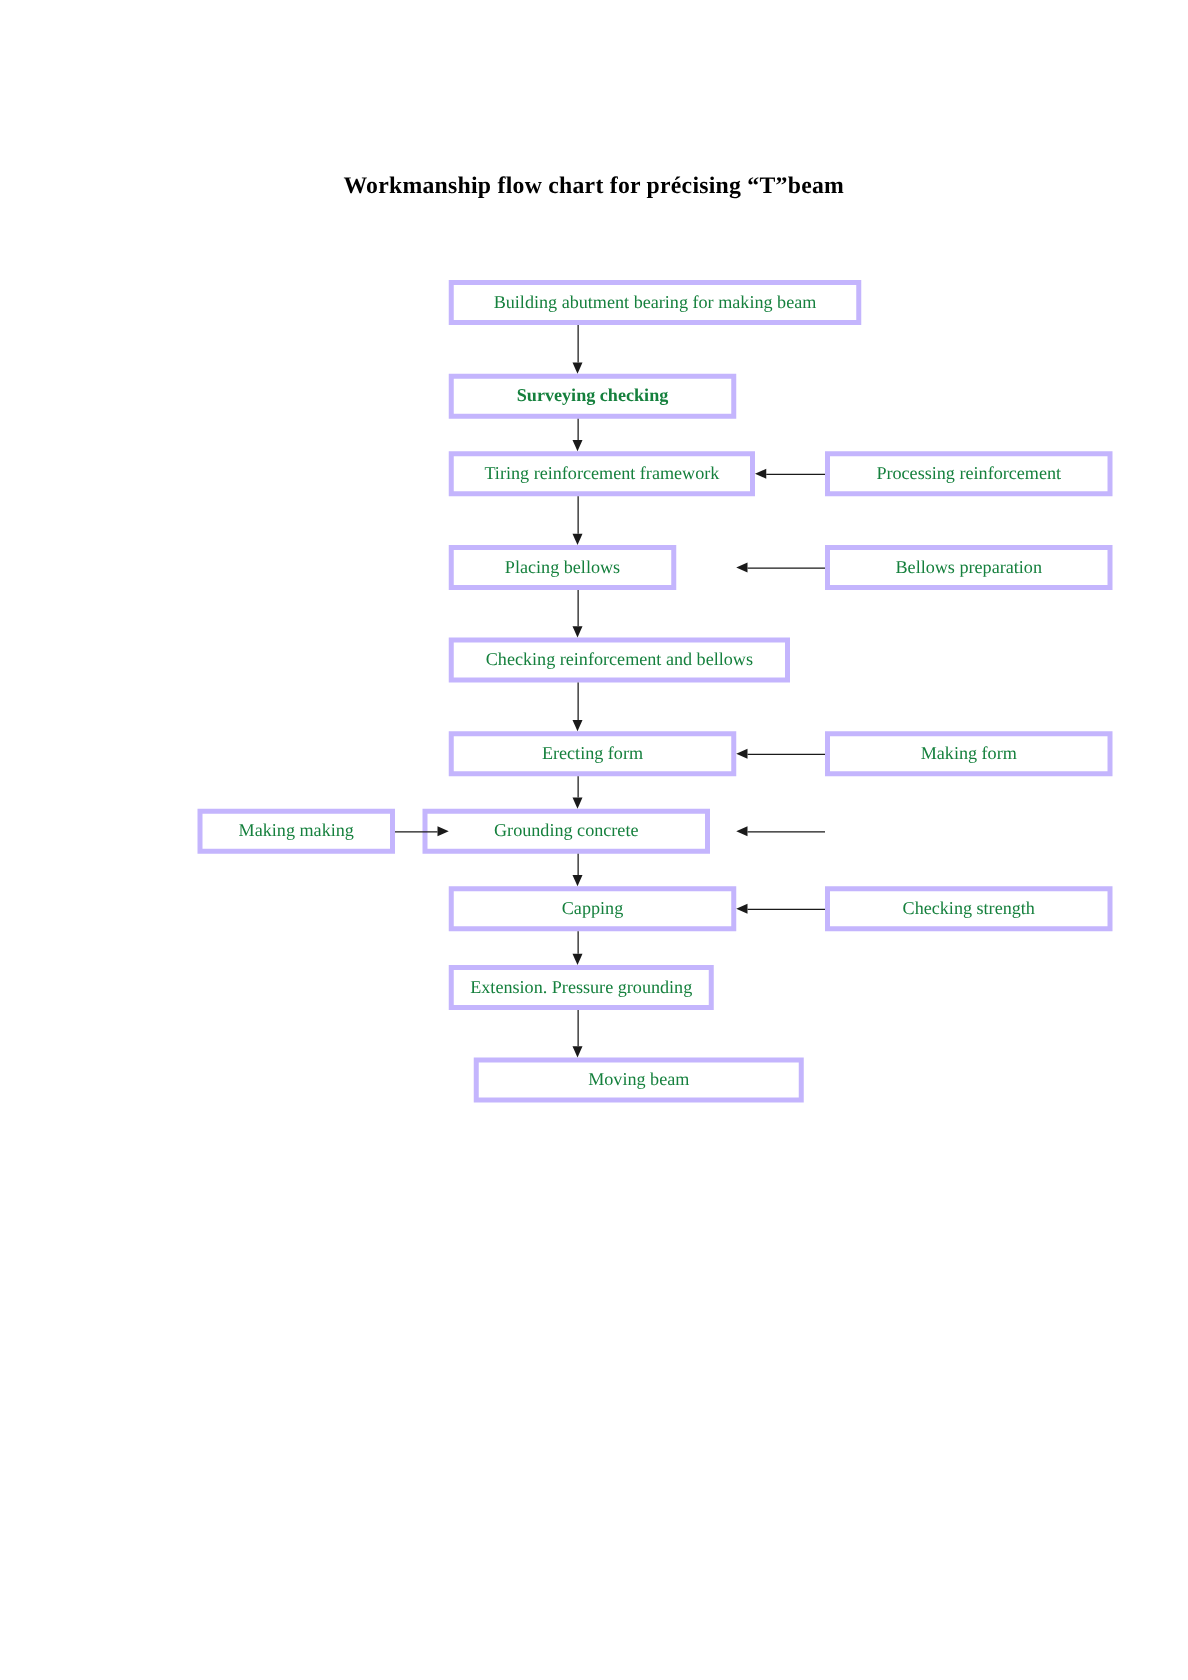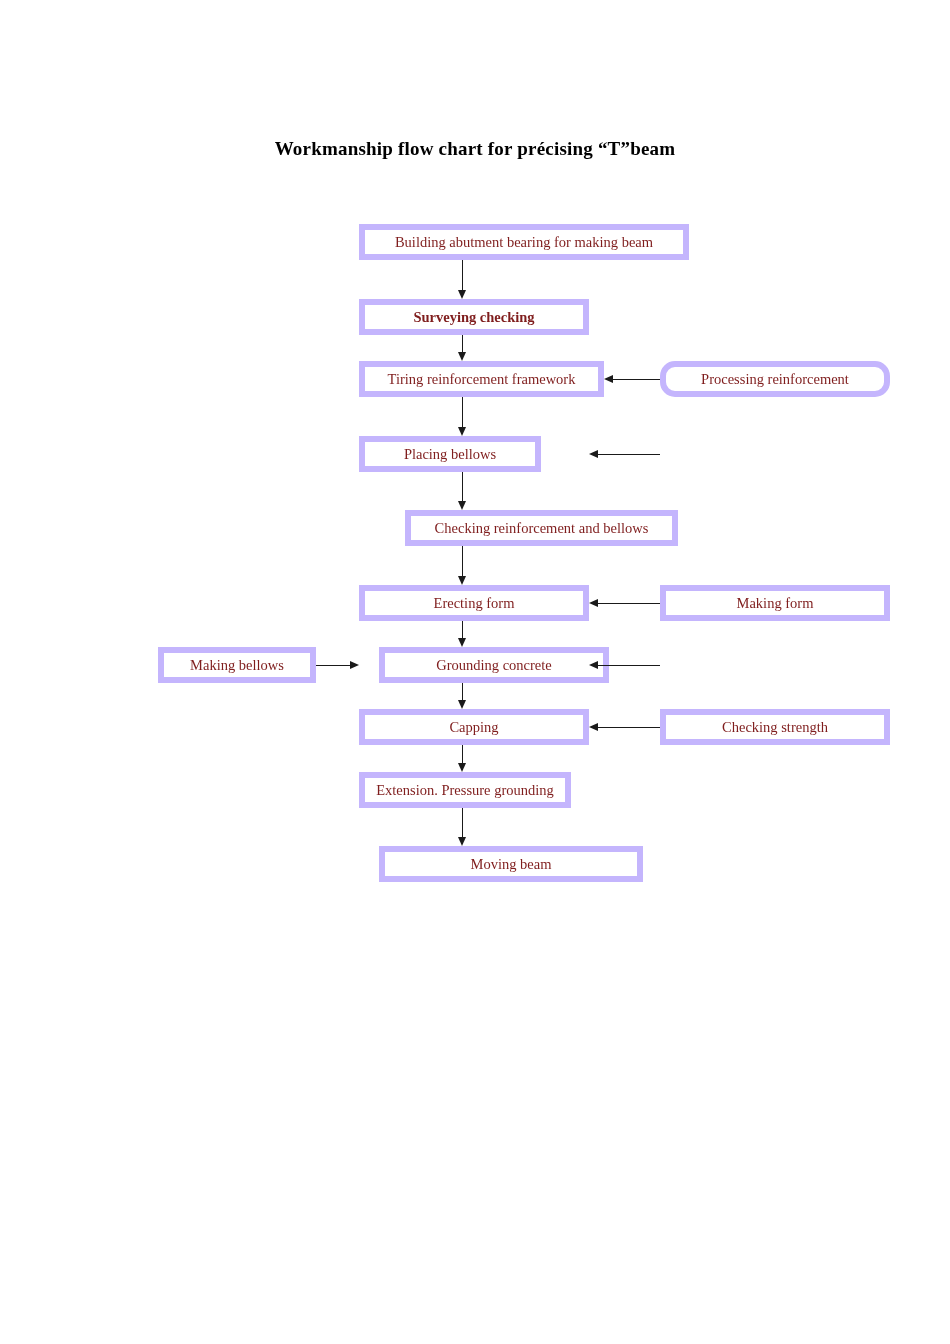--- a/index.html
+++ b/index.html
@@ -33,29 +33,29 @@
     position: absolute;
     left: 0;
     top: 0;
     width: 950px;
     height: 1344px;
   }
 
   .node {
     position: absolute;
     box-sizing: border-box;
-    border: 6px solid #c4b5fd;
+    border: 4px solid #c4b5fd;
     background: #ffffff;
     display: flex;
     align-items: center;
     justify-content: center;
     font-size: 14.5px;
     line-height: 18px;
     white-space: nowrap;
-    color: #7f1d1d;
+    color: #15803d;
   }
 
   
   .conn-v {
     position: absolute;
     width: 1px;
     background: #1a1a1a;
   }
   .conn-h {
     position: absolute;
@@ -95,41 +95,42 @@
 <div class="flow-canvas">
 
   <div class="node" style="left:359px; top:224px; width:330px; height:36px;">Building abutment bearing for making beam</div>
 
   <div class="node" style="left:359px; top:299px; width:230px; height:36px;font-weight:bold;">Surveying checking</div>
 
   <div class="node" style="left:359px; top:361px; width:245px; height:36px;">Tiring reinforcement framework</div>
 
   <div class="node" style="left:359px; top:436px; width:182px; height:36px;">Placing bellows</div>
 
-  <div class="node" style="left:359px; top:510px; width:273px; height:36px;margin-left:46px;">Checking reinforcement and bellows</div>
+  <div class="node" style="left:359px; top:510px; width:273px; height:36px;">Checking reinforcement and bellows</div>
 
   <div class="node" style="left:359px; top:585px; width:230px; height:36px;">Erecting form</div>
 
-  <div class="node" style="left:379px; top:647px; width:230px; height:36px;">Grounding concrete</div>
+  <div class="node" style="left:338px; top:647px; width:230px; height:36px;">Grounding concrete</div>
 
   <div class="node" style="left:359px; top:709px; width:230px; height:36px;">Capping</div>
 
   <div class="node" style="left:359px; top:772px; width:212px; height:36px;">Extension. Pressure grounding</div>
 
   <div class="node" style="left:379px; top:846px; width:264px; height:36px;">Moving beam</div>
 
-  <div class="node" style="left:660px; top:361px; width:230px; height:36px;border-radius:15px;">Processing reinforcement</div>
+  <div class="node" style="left:660px; top:361px; width:230px; height:36px;">Processing reinforcement</div>
 
+  <div class="node" style="left:660px; top:436px; width:230px; height:36px;">Bellows preparation</div>
 
   <div class="node" style="left:660px; top:585px; width:230px; height:36px;">Making form</div>
 
 
   <div class="node" style="left:660px; top:709px; width:230px; height:36px;">Checking strength</div>
 
-  <div class="node" style="left:158px; top:647px; width:158px; height:36px;">Making bellows</div>
+  <div class="node" style="left:158px; top:647px; width:158px; height:36px;">Making making</div>
 
   <div class="conn-v" style="left:462px; top:260px; height:30px;"></div>
   <div class="arrow-down" style="left:457.5px; top:290px;"></div>
 
   <div class="conn-v" style="left:462px; top:335px; height:17px;"></div>
   <div class="arrow-down" style="left:457.5px; top:352px;"></div>
 
   <div class="conn-v" style="left:462px; top:397px; height:30px;"></div>
   <div class="arrow-down" style="left:457.5px; top:427px;"></div>
 

